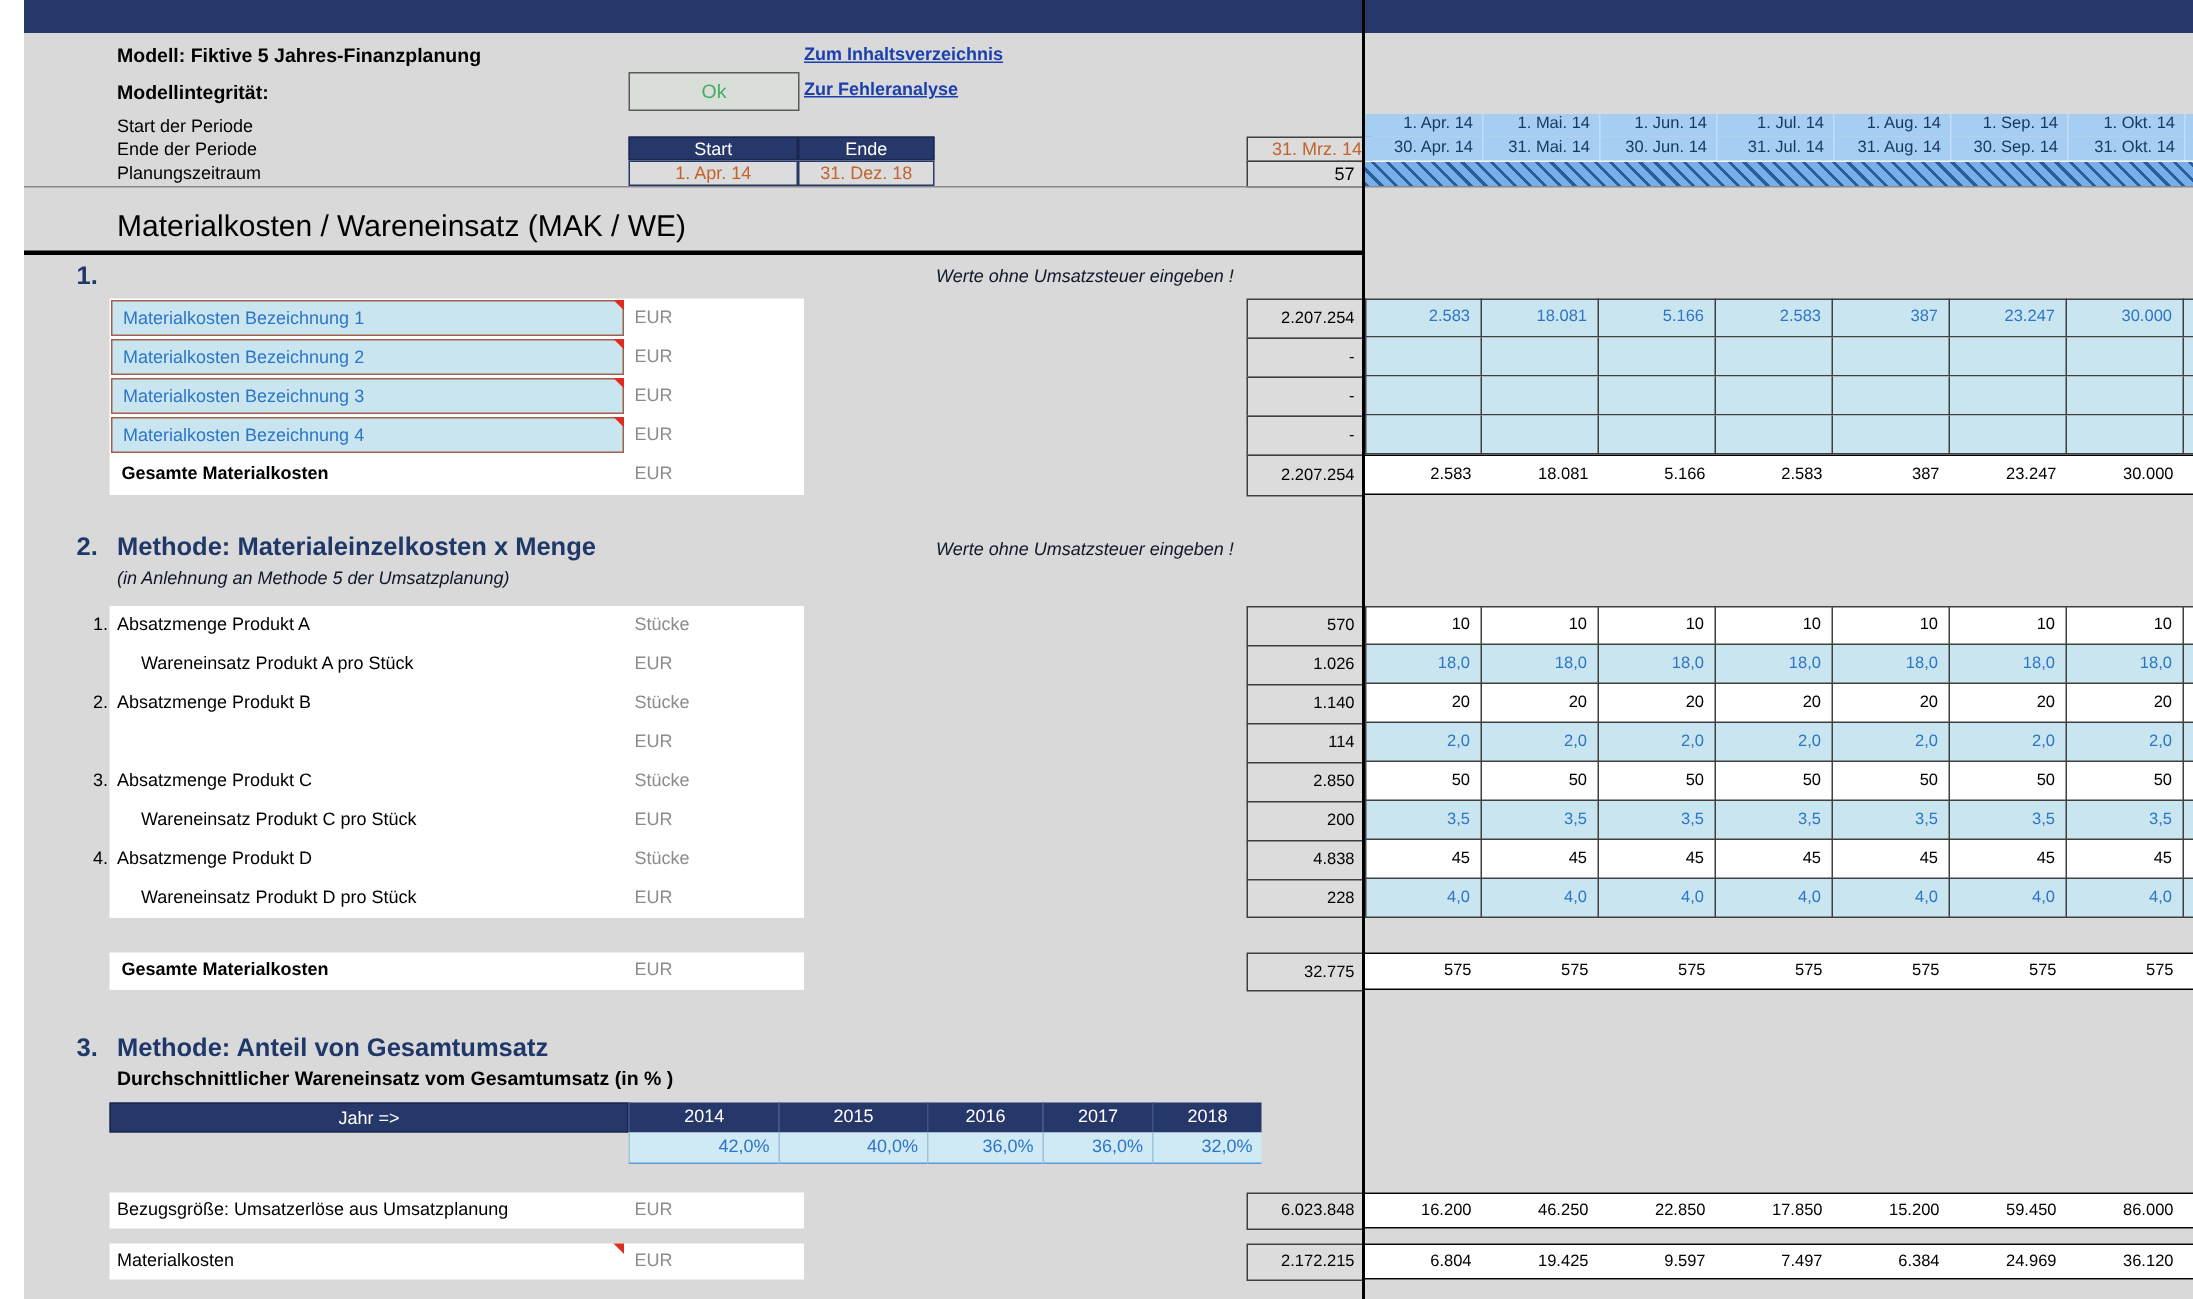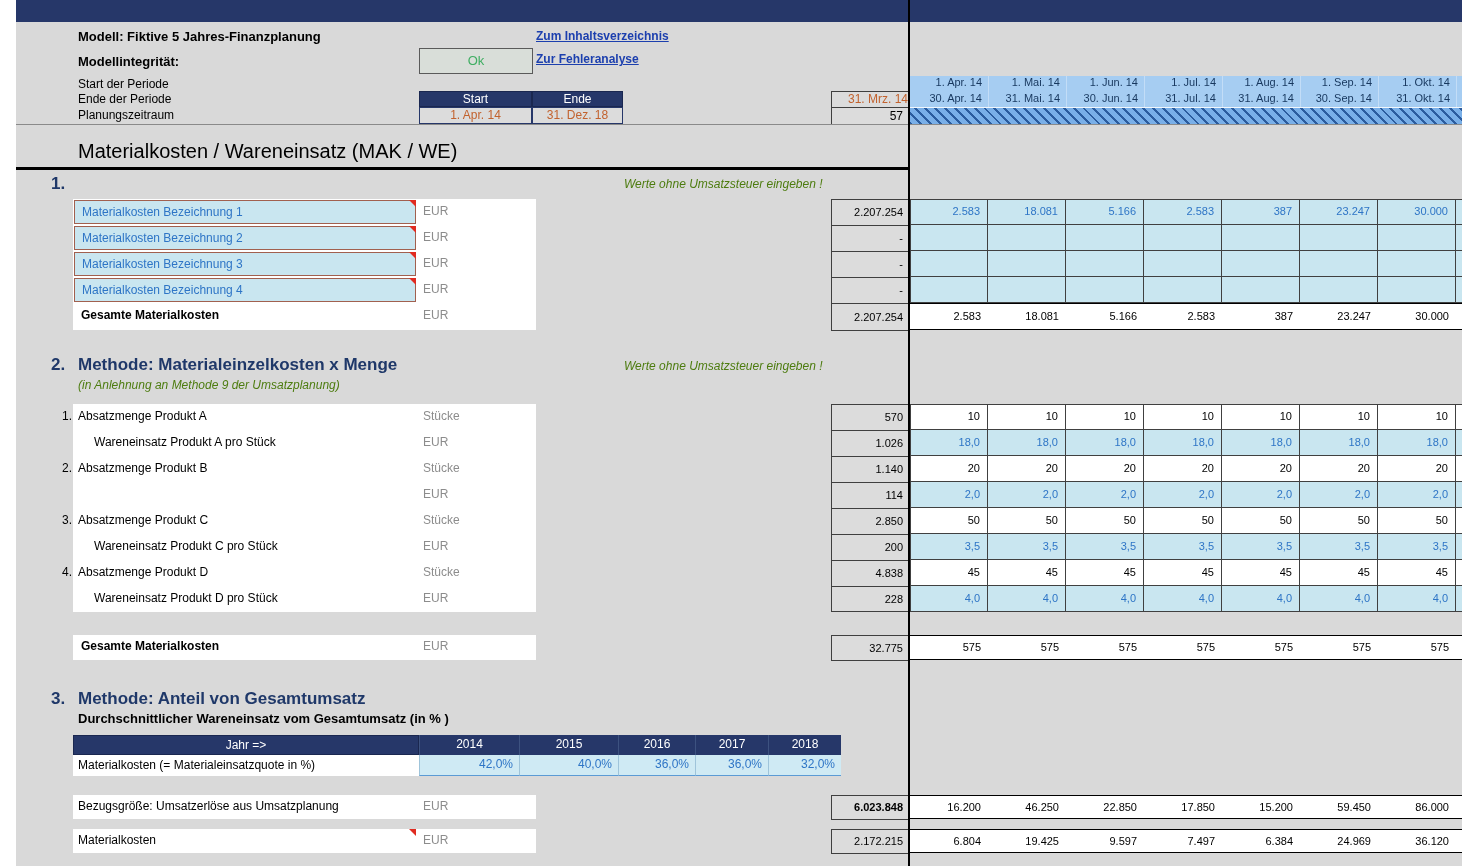--- a/index.html
+++ b/index.html
@@ -21,21 +21,21 @@
   .mcell{font-size:11px;text-align:right;padding-right:7px;border-right:1px solid #404040;border-bottom:1px solid #404040;}
   .mcell.blue{background:#c9e6f0;color:#2e75c6;}
   .mcell.white{background:#ffffff;color:#000;}
   .gridline{background:#404040;}
   .band{background:#fff;border-top:1px solid #000;border-bottom:1px solid #000;}
   .bandval{position:absolute;font-size:11px;text-align:right;color:#000;padding-right:7px;box-sizing:border-box;}
   .bluelabel{background:#c9e6f0;border:1px solid #a1604f;color:#2e75c6;font-size:12px;padding-left:7px;}
   .unit{color:#8c8c8c;font-size:12px;}
   .tri{width:0;height:0;border-top:7px solid #e02b20;border-left:7px solid transparent;}
   .secnum,.heading{color:#1f3869;font-weight:bold;font-size:17px;line-height:21px;}
-  .note{font-style:italic;font-size:12px;color:#4d7c0f;line-height:15px;}
+  .note{font-style:italic;font-size:12px;color:#0f172a;line-height:15px;}
   .whiteblock{background:#fff;}
   .pagetitle{font-size:20px;line-height:30px;color:#000;}
   .thick{background:#000;}
   .divline{background:#8a8a8a;}
   .vdivider{background:#000;z-index:40;}
   .yearcell{background:#263769;color:#fff;font-size:12px;text-align:center;border-left:1px solid #3d5280;}
   .quotacell{background:#cfeaf4;color:#2e75c6;font-size:12px;text-align:right;padding-right:6px;
              border-left:1px solid #9fc4da;border-bottom:1px solid #5b9bd5;}
   .rowlabel{font-size:12px;color:#000;}
   .rowlabel.b{font-weight:bold;}
@@ -70,31 +70,30 @@
 
   <div class="abs pagetitle" style="left:62px;top:136px;">Materialkosten / Wareneinsatz (MAK / WE)</div>
   <div class="abs thick" style="left:0;top:167px;width:893px;height:3px;"></div>
 
   <div class="abs secnum" style="left:35px;top:173px;">1.</div>
   <div class="abs note" style="left:608px;top:177px;">Werte ohne Umsatzsteuer eingeben !</div>
   <div class="abs whiteblock" style="left:57px;top:199px;width:463px;height:131px;"></div>
 
   <div class="abs secnum" style="left:35px;top:354px;">2.</div>
   <div class="abs heading" style="left:62px;top:354px;">Methode: Materialeinzelkosten x Menge</div>
-  <div class="abs note" style="left:62px;top:378px;">(in Anlehnung an Methode 9 der Umsatzplanung)</div>
+  <div class="abs note" style="left:62px;top:378px;">(in Anlehnung an Methode 5 der Umsatzplanung)</div>
   <div class="abs note" style="left:608px;top:359px;">Werte ohne Umsatzsteuer eingeben !</div>
   <div class="abs whiteblock" style="left:57px;top:404px;width:463px;height:208px;"></div>
   <div class="abs whiteblock" style="left:57px;top:635px;width:463px;height:25px;"></div>
 
   <div class="abs secnum" style="left:35px;top:688px;">3.</div>
   <div class="abs heading" style="left:62px;top:688px;">Methode: Anteil von Gesamtumsatz</div>
   <div class="abs bold13" style="left:62px;top:711px;">Durchschnittlicher Wareneinsatz vom Gesamtumsatz (in % )</div>
 
   <div class="abs navycell" style="left:57px;top:735px;width:346px;height:20px;line-height:19px;">Jahr =&gt;</div>
-  <div class="abs whiteblock rowlabel" style="left:57px;top:755px;width:346px;height:21px;line-height:20px;padding-left:5px;">Materialkosten (= Materialeinsatzquote in %)</div>
 
   <div class="abs whiteblock" style="left:57px;top:795px;width:463px;height:24px;"></div>
   <div class="abs whiteblock" style="left:57px;top:829px;width:463px;height:24px;"></div>
 
   <div class="abs vdivider" style="left:892px;top:0;width:2px;height:866px;"></div>
 
 <div class="abs datecell" style="left: 894px; top: 76px; width: 78px; height: 15px; line-height: 13px;">1. Apr. 14</div>
     <div class="abs datecell sep" style="left: 972px; top: 76px; width: 78px; height: 15px; line-height: 13px;">1. Mai. 14</div>
     <div class="abs datecell sep" style="left: 1050px; top: 76px; width: 78px; height: 15px; line-height: 13px;">1. Jun. 14</div>
     <div class="abs datecell sep" style="left: 1128px; top: 76px; width: 78px; height: 15px; line-height: 13px;">1. Jul. 14</div>
@@ -283,21 +282,21 @@
     <div class="abs yearcell" style="left: 602px; top: 735px; width: 77px; height: 20px; line-height: 18px;">2016</div>
     <div class="abs yearcell" style="left: 679px; top: 735px; width: 73px; height: 20px; line-height: 18px;">2017</div>
     <div class="abs yearcell" style="left: 752px; top: 735px; width: 73px; height: 20px; line-height: 18px;">2018</div>
     <div class="abs quotacell" style="left: 403px; top: 755px; width: 100px; height: 21px; line-height: 19px;">42,0%</div>
     <div class="abs quotacell" style="left: 503px; top: 755px; width: 99px; height: 21px; line-height: 19px;">40,0%</div>
     <div class="abs quotacell" style="left: 602px; top: 755px; width: 77px; height: 21px; line-height: 19px;">36,0%</div>
     <div class="abs quotacell" style="left: 679px; top: 755px; width: 73px; height: 21px; line-height: 19px;">36,0%</div>
     <div class="abs quotacell" style="left: 752px; top: 755px; width: 73px; height: 21px; line-height: 19px;">32,0%</div>
     <div class="abs rowlabel" style="left: 62px; top: 795px; width: 330px; height: 24px; line-height: 22px;">Bezugsgröße: Umsatzerlöse aus Umsatzplanung</div>
     <div class="abs unit" style="left: 407px; top: 795px; width: 70px; height: 24px; line-height: 22px;">EUR</div>
-    <div class="abs totcell" style="left: 815px; top: 795px; width: 79px; height: 25px; line-height: 23px; font-weight: bold;">6.023.848</div>
+    <div class="abs totcell" style="left: 815px; top: 795px; width: 79px; height: 25px; line-height: 23px;">6.023.848</div>
     <div class="abs band" style="left: 894px; top: 795px; width: 568px; height: 24px; line-height: 22px;">
       <div class="bandval" style="left: 0px; width: 78px; top: 0px; line-height: 22px;">16.200</div>
       <div class="bandval" style="left: 78px; width: 78px; top: 0px; line-height: 22px;">46.250</div>
       <div class="bandval" style="left: 156px; width: 78px; top: 0px; line-height: 22px;">22.850</div>
       <div class="bandval" style="left: 234px; width: 78px; top: 0px; line-height: 22px;">17.850</div>
       <div class="bandval" style="left: 312px; width: 78px; top: 0px; line-height: 22px;">15.200</div>
       <div class="bandval" style="left: 390px; width: 78px; top: 0px; line-height: 22px;">59.450</div>
       <div class="bandval" style="left: 468px; width: 78px; top: 0px; line-height: 22px;">86.000</div>
     </div>
     <div class="abs rowlabel" style="left: 62px; top: 829px; width: 330px; height: 24px; line-height: 22px;">Materialkosten</div>

